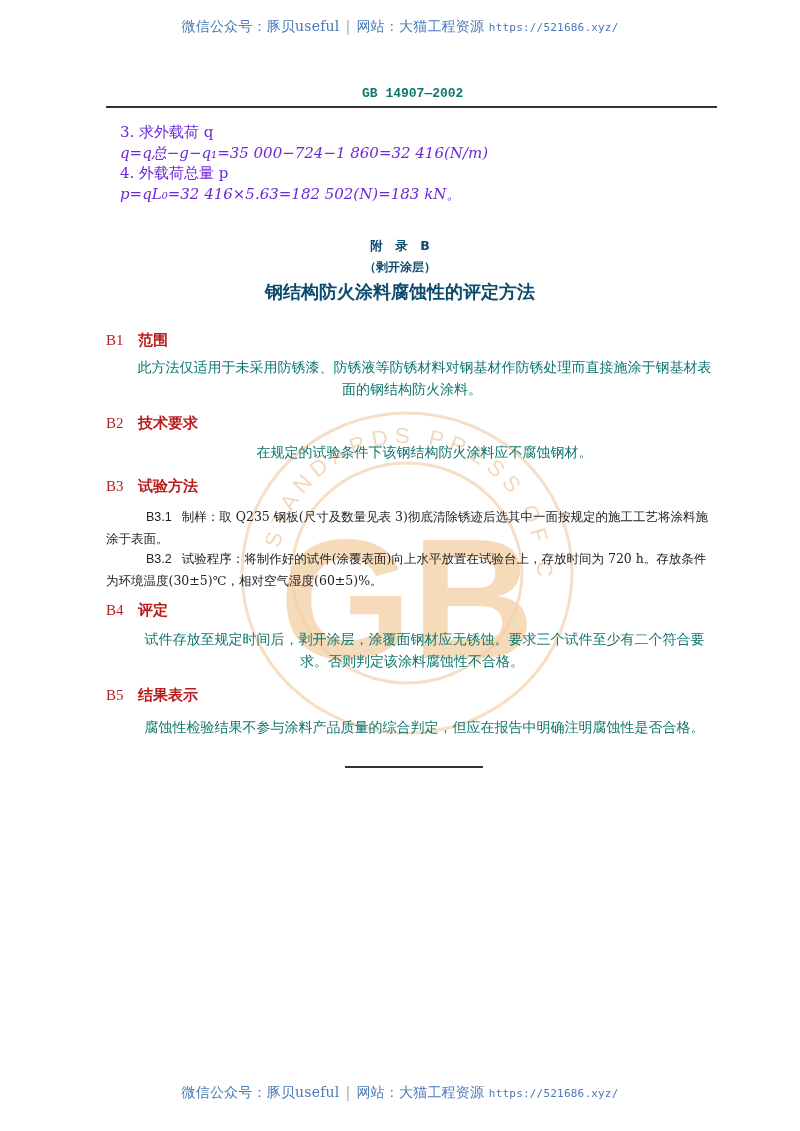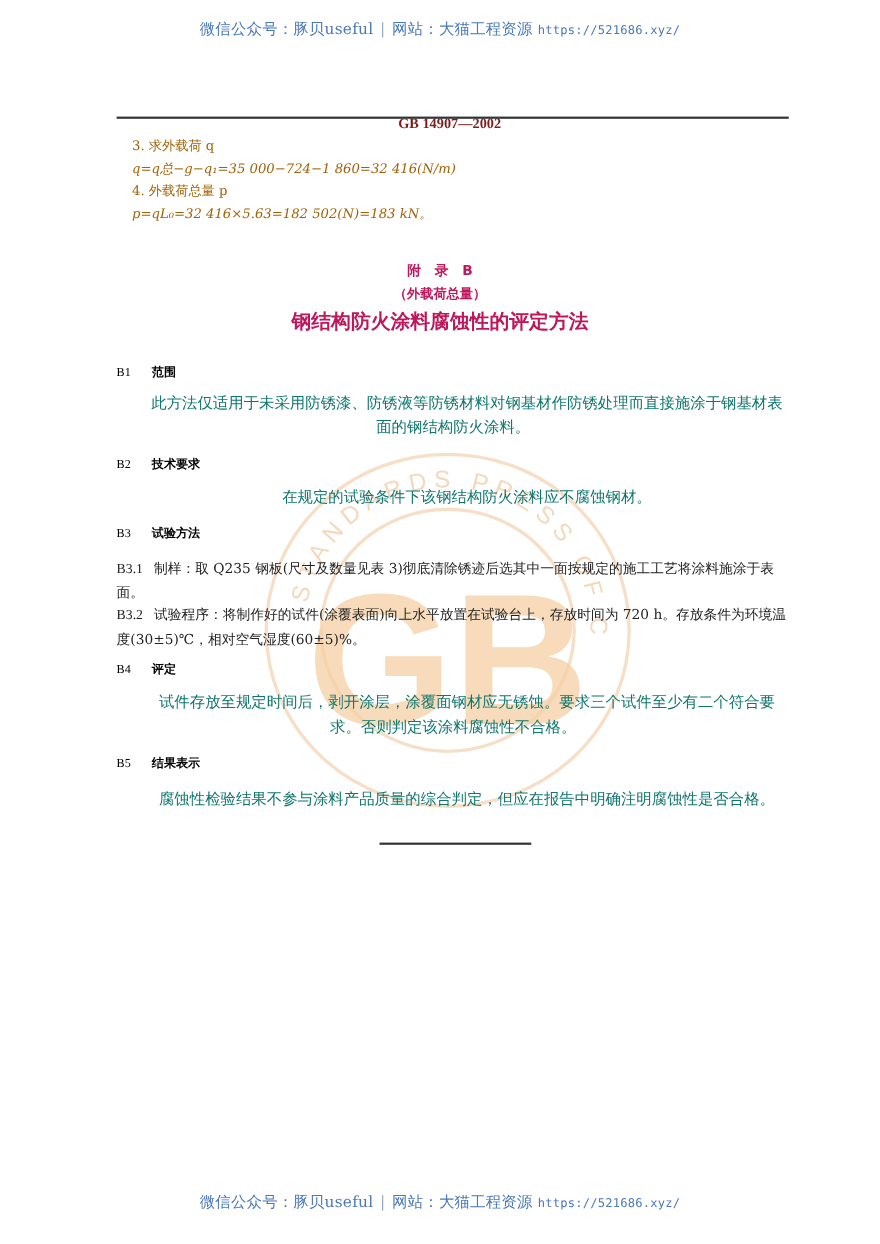--- a/index.html
+++ b/index.html
@@ -6,35 +6,35 @@
   body { width: 800px; height: 1131px; position: relative; overflow: hidden;
          font-family: "DejaVu Serif", "Liberation Serif", serif; color: #1f1f1f; }
   .banner { position: absolute; left: 0; width: 800px; text-align: center;
             font-size: 14px; color: #4a78b8; letter-spacing: 0.2px;
             font-family: "DejaVu Serif", "Liberation Serif", serif; }
   .banner .sep { color: #9ab; margin: 0 6px; }
   .banner .url { font-family: "DejaVu Sans Mono", "Liberation Mono", monospace; font-size: 11px; }
   #banner-top { top: 18px; }
   #banner-bottom { top: 1084px; }
 
-  .std-code { position: absolute; top: 104px; left: 362px; font-size: 13px; font-weight: bold;
-              font-family: Liberation Serif, serif; color: #7f1d1d; }
+  .std-code { position: absolute; top: 86px; left: 362px; font-size: 13px; font-weight: bold;
+              font-family: Liberation Mono, monospace; color: #0f766e; }
   .header-rule { position: absolute; top: 106px; left: 106px; width: 611px; height: 2px; background: #333; }
 
   .watermark { position: absolute; left: 232px; top: 398px; width: 350px; height: 340px; pointer-events: none; }
 
-  .p { position: absolute; left: 120px; font-size: 12px; line-height: 20px; color: #a16207; white-space: nowrap; }
-  .sec { position: absolute; left: 106px; font-size: 11px; font-weight: bold; color: #000000;
+  .p { position: absolute; left: 120px; font-size: 15px; line-height: 20px; color: #6d28d9; white-space: nowrap; }
+  .sec { position: absolute; left: 106px; font-size: 15px; font-weight: bold; color: #b91c1c;
          font-family: "DejaVu Sans", "Liberation Sans", sans-serif; }
   .sec .num { display: inline-block; width: 32px; font-family: "Liberation Serif", serif; font-weight: normal; }
   .body-text { position: absolute; left: 106px; width: 612px; font-size: 14px; line-height: 22px;
                color: #0f766e; text-indent: 25px; text-align: center; }
   .sub { position: absolute; left: 106px; width: 612px; font-size: 12.5px; line-height: 22px; color: #222; }
-  .sub .num { font-family: Liberation Serif, serif; margin-right: 10px; }
-  .center { position: absolute; left: 0; width: 800px; text-align: center; color: #be185d;
+  .sub .num { font-family: Liberation Sans, sans-serif; margin-right: 10px; margin-left: 40px; }
+  .center { position: absolute; left: 0; width: 800px; text-align: center; color: #0c4a6e;
             font-family: "DejaVu Sans", "Liberation Sans", sans-serif; font-weight: bold; }
   .end-rule { position: absolute; top: 766px; left: 345px; width: 138px; height: 2px; background: #333; }
   .math { font-style: italic; }
 </style>
 </head>
 <body>
 
 <div class="banner" id="banner-top">
   <span>微信公众号：豚贝useful</span><span class="sep">|</span><span>网站：大猫工程资源</span>
   <span class="url">https://521686.xyz/</span>
@@ -54,21 +54,21 @@
   </text>
   <text x="175" y="260" text-anchor="middle" font-family="Liberation Sans, sans-serif" font-weight="bold" font-size="170" fill="#f4cfa3" opacity="0.75">GB</text>
 </svg>
 
 <div class="p" style="top:122px;">3. 求外载荷 q</div>
 <div class="p math" style="top:143px;">q=q总−g−q₁=35 000−724−1 860=32 416(N/m)</div>
 <div class="p" style="top:163px;">4. 外载荷总量 p</div>
 <div class="p math" style="top:184px;">p=qL₀=32 416×5.63=182 502(N)=183 kN。</div>
 
 <div class="center" style="top:238px;font-size:12.5px;">附　录　B</div>
-<div class="center" style="top:259px;font-size:12px;">（外载荷总量）</div>
+<div class="center" style="top:259px;font-size:12px;">（剥开涂层）</div>
 <div class="center" style="top:280px;font-size:18px;">钢结构防火涂料腐蚀性的评定方法</div>
 
 <div class="sec" style="top:331px;">
   <span class="num">B1</span><span>范围</span>
 </div>
 <div class="body-text" style="top:356px;">此方法仅适用于未采用防锈漆、防锈液等防锈材料对钢基材作防锈处理而直接施涂于钢基材表面的钢结构防火涂料。</div>
 
 <div class="sec" style="top:414px;">
   <span class="num">B2</span><span>技术要求</span>
 </div>

